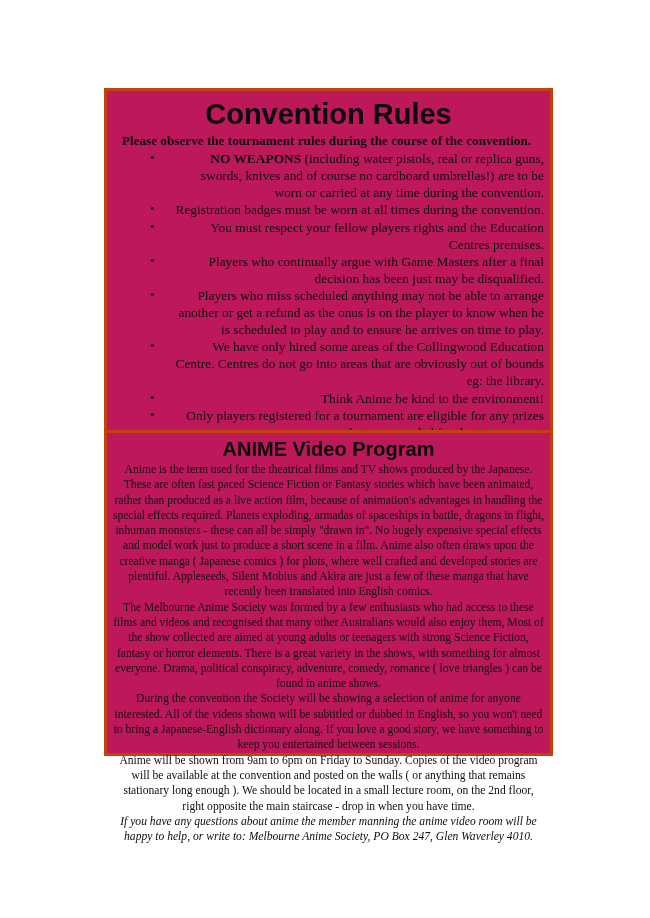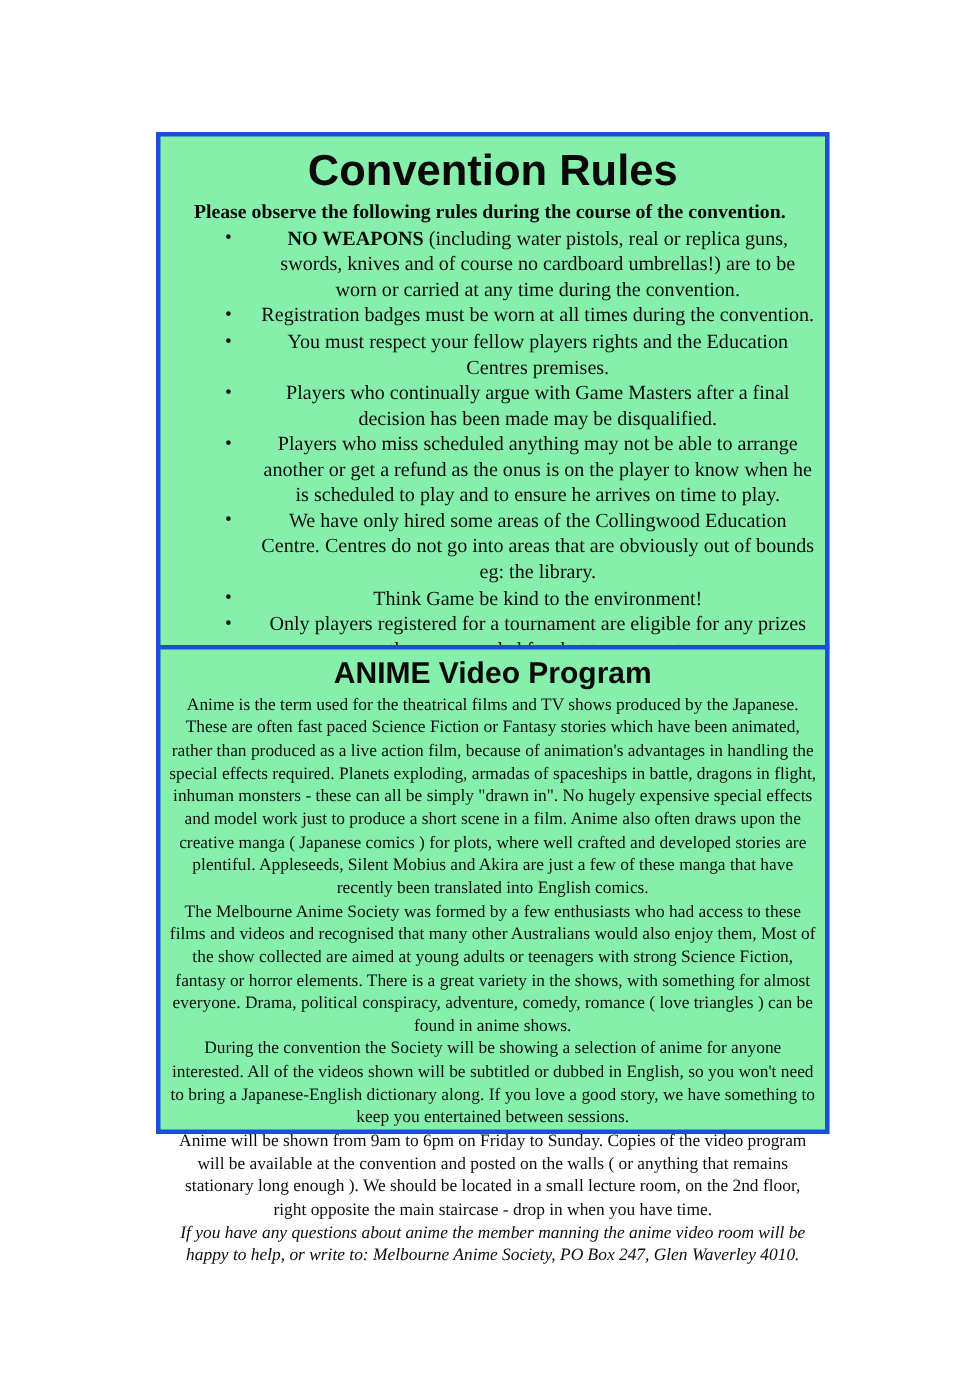--- a/index.html
+++ b/index.html
@@ -16,22 +16,22 @@
   }
   .page {
     position: absolute;
     inset: 0;
     background: #ffffff;
   }
 
   
   .panel {
     position: absolute;
-    border: 3px solid #1d4ed8;
-    background: #86efac;
+    border: 3px solid #c2410c;
+    background: #be185d;
     box-sizing: border-box;
   }
   #rules-panel {
     left: 104px;
     top: 88px;
     width: 449px;
     height: 345px;
   }
   #anime-panel {
     left: 104px;
@@ -77,21 +77,21 @@
     margin: 3px 0 0 0;
     padding: 0 6px 0 0;
   }
   ul.rules li {
     position: relative;
     font-size: 13.4px;
     line-height: 1.26;
     color: #0b0b0b;
     padding-left: 30px;
     margin-bottom: 0.5px;
-    text-align: center;
+    text-align: right;
     margin-left: 36px;
   }
   ul.rules li::before {
     content: "\2022";
     position: absolute;
     left: 7px;
     top: -1px;
     font-size: 13px;
     color: #111;
   }
@@ -116,30 +116,30 @@
   }
 </style>
 </head>
 <body>
 
 <div class="page">
 
   <section class="panel" id="rules-panel">
     <h1 class="title-main">Convention  Rules</h1>
 
-    <p class="lead">Please observe the following rules during the course of the convention.</p>
+    <p class="lead">Please observe the tournament rules during the course of the convention.</p>
 
     <ul class="rules" id="rules-list">
         <li><b>NO WEAPONS</b><span> (including water pistols, real or replica guns, swords, knives and of course no cardboard umbrellas!) are to be worn or carried at any time during the convention.</span></li>
         <li><span>Registration badges must be worn at all times during the convention.</span></li>
         <li><span>You must respect your fellow players rights and the Education Centres premises.</span></li>
-        <li><span>Players who continually argue with Game Masters after a final decision has been made may be disqualified.</span></li>
+        <li><span>Players who continually argue with Game Masters after a final decision has been just may be disqualified.</span></li>
         <li><span>Players who miss scheduled anything may not be able to arrange another or get a refund as the onus is on the player to know when he is scheduled to play and to ensure he arrives on time to play.</span></li>
         <li><span>We have only hired some areas of  the Collingwood Education Centre. Centres do not go into areas that are obviously out of bounds eg:  the library.</span></li>
-        <li><span>Think Game be kind to the environment!</span></li>
+        <li><span>Think Anime be kind to the environment!</span></li>
         <li><span>Only players registered for a tournament are eligible for any prizes that are awarded for that tournament.</span></li>
         <li><span>Education is no excuse.</span></li>
         <li><span>Beware of  feral babies! Failure to comply with these rules may result in expulsion from the convention (and that's not a pretty sight)</span></li>
       </ul>
   </section>
 
   <section class="panel" id="anime-panel">
     <h2 class="title-sub">ANIME Video Program</h2>
 
     <div class="body-text" id="anime-body">

